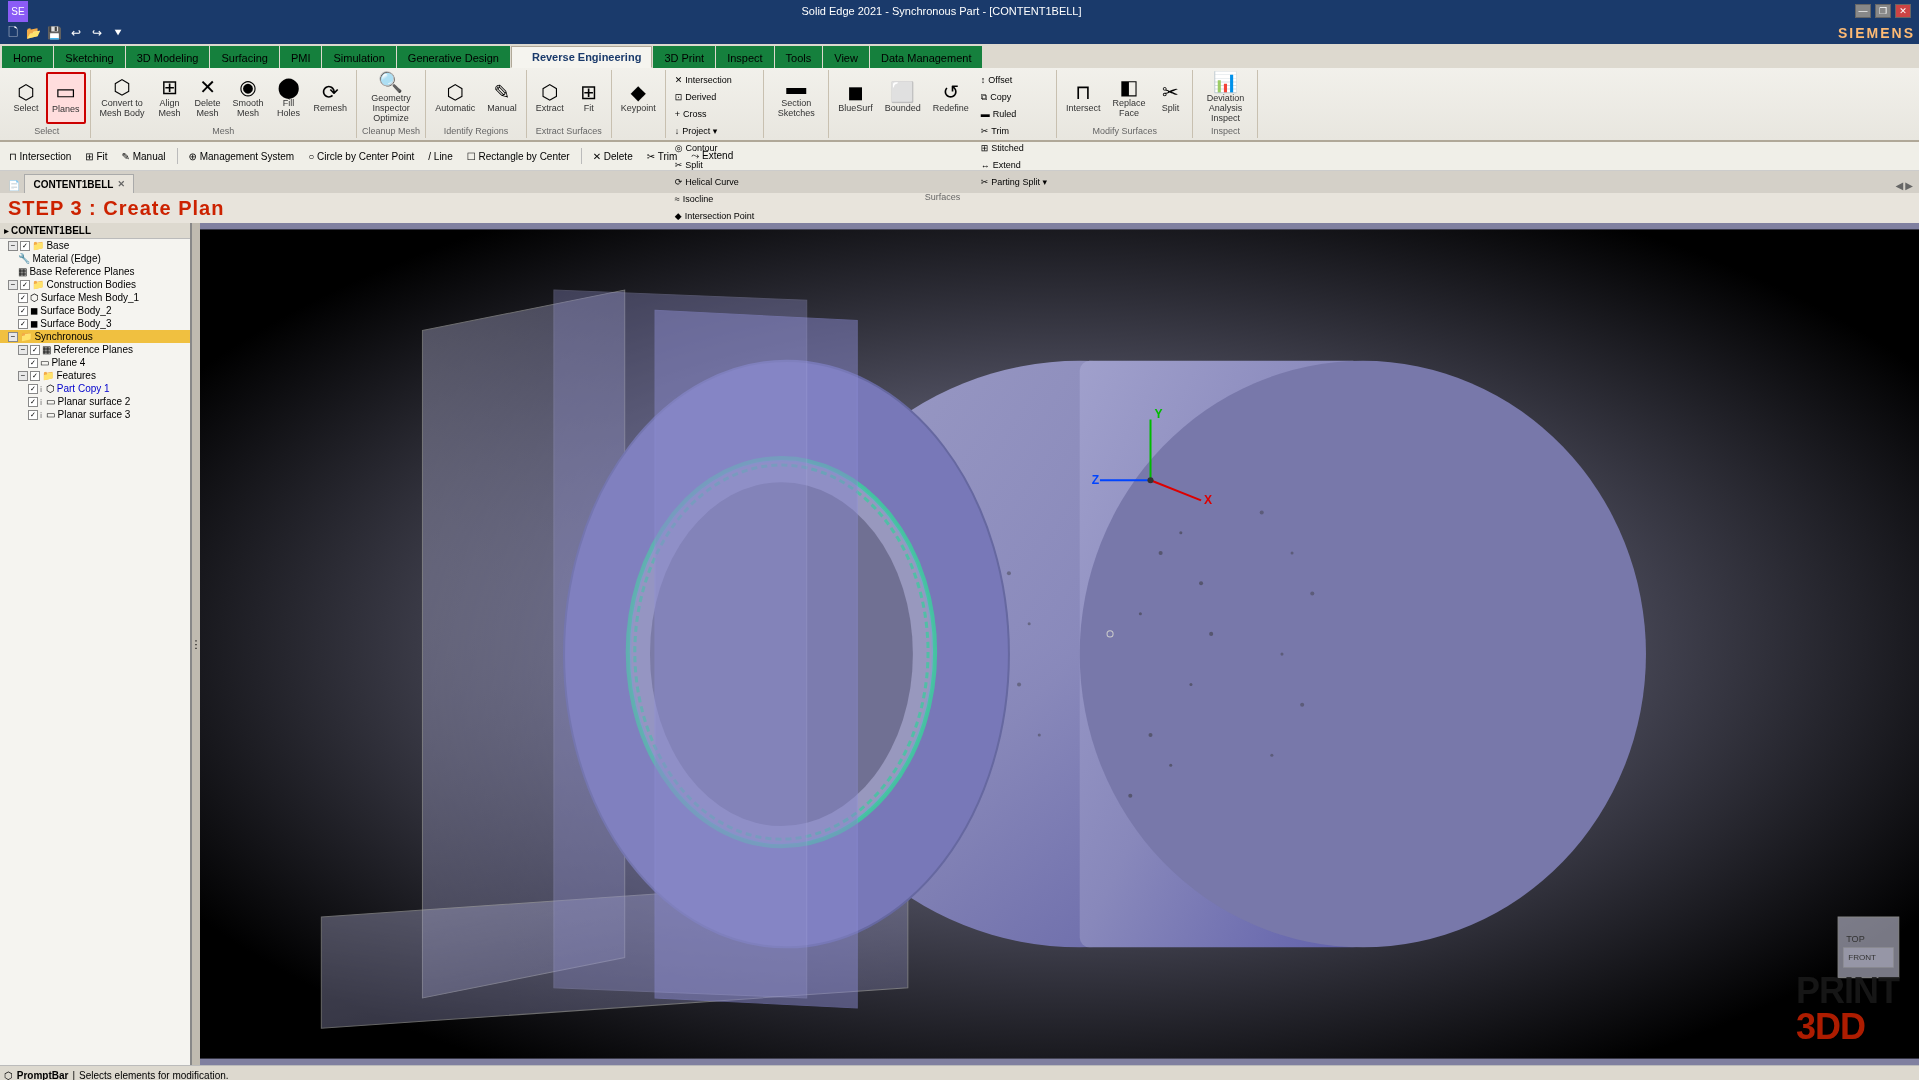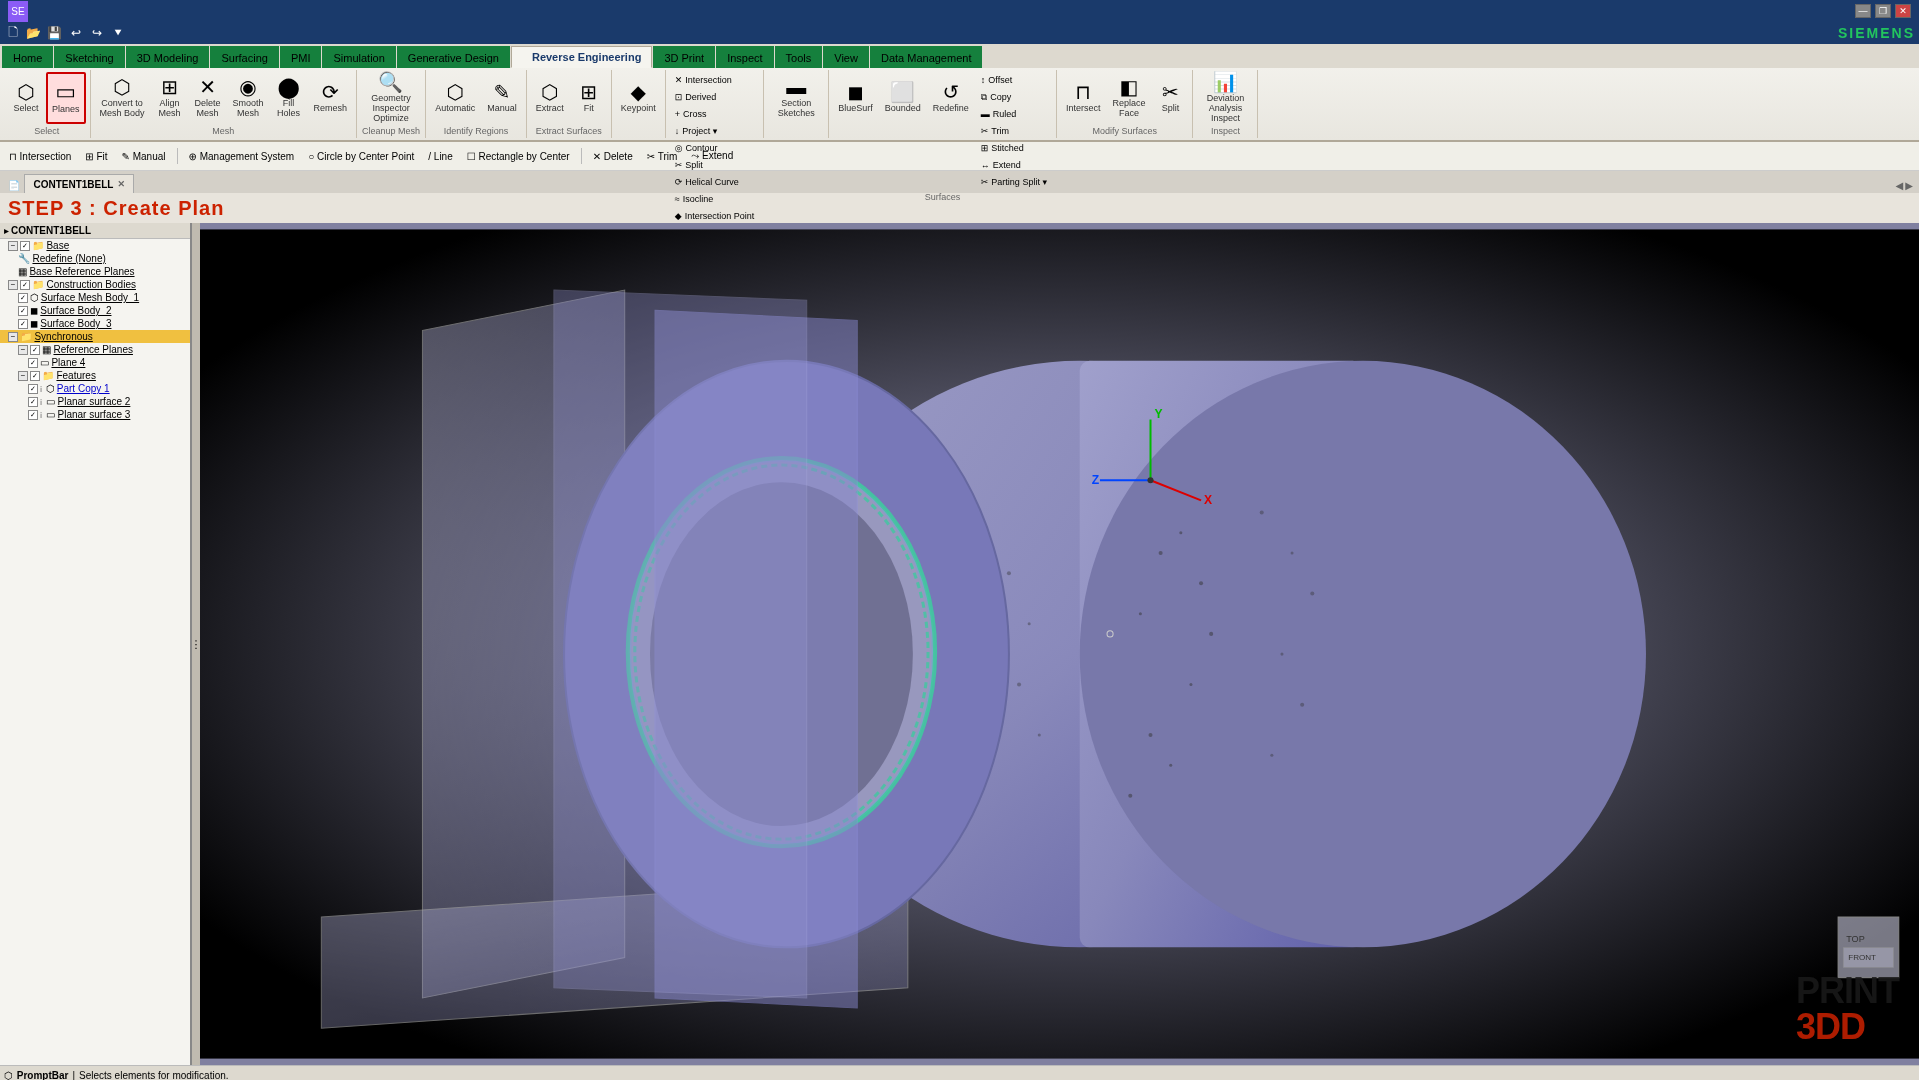--- a/index.html
+++ b/index.html
@@ -232,21 +232,21 @@
       white-space: nowrap;
     }
     .tree-item.highlighted { background: #f0c040; }
     .tree-indent-1 { padding-left: 8px; }
     .tree-indent-2 { padding-left: 18px; }
     .tree-indent-3 { padding-left: 28px; }
     .tree-checkbox { width: 10px; height: 10px; border: 1px solid #888; background: white; display: inline-flex; align-items: center; justify-content: center; font-size: 7px; flex-shrink: 0; }
     .tree-checkbox.checked::after { content: '✓'; }
     .tree-expander { width: 10px; height: 10px; border: 1px solid #888; background: #e8e8e8; display: inline-flex; align-items: center; justify-content: center; font-size: 8px; flex-shrink: 0; }
     .tree-icon { font-size: 10px; flex-shrink: 0; }
-    .tree-label { font-size: 10px; text-decoration: underline; }
+    .tree-label { font-size: 10px; }
     .tree-label.blue { color: #0000cc; }
 
     
     #viewport {
       flex: 1;
       background: #8080a0;
       position: relative;
       overflow: hidden;
     }
 
@@ -303,36 +303,37 @@
       display: flex;
       align-items: center;
       justify-content: center;
     }
   </style>
 </head>
 <body>
 
 <div id="title-bar">
   <div style="width:20px; height:21px; background:#8b5cf6; display:flex; align-items:center; justify-content:center; font-size:10px; color:white;">SE</div>
+  <div class="title-text">Solid Edge 2021 - Synchronous Part - [CONTENT1BELL]</div>
   <div class="window-controls">
     <div class="win-btn">—</div>
     <div class="win-btn">❐</div>
     <div class="win-btn" style="background:#cc4444;">✕</div>
   </div>
 </div>
 
 <div id="quick-access">
   <div class="qa-btn">🗋</div>
   <div class="qa-btn">📂</div>
   <div class="qa-btn">💾</div>
   <div class="qa-btn">↩</div>
   <div class="qa-btn">↪</div>
   <div class="qa-btn">⯆</div>
   <div style="flex:1;"></div>
-  <div style="color:#22c55e; font-weight:bold; font-size:14px; letter-spacing:2px;text-align:center;">SIEMENS</div>
+  <div style="color:#fdba74; font-weight:bold; font-size:14px; letter-spacing:2px;text-align:center;">SIEMENS</div>
 </div>
 
 <div id="ribbon">
   <div id="ribbon-tabs">
     <div class="ribbon-tab">Home</div>
     <div class="ribbon-tab">Sketching</div>
     <div class="ribbon-tab">3D Modeling</div>
     <div class="ribbon-tab">Surfacing</div>
     <div class="ribbon-tab">PMI</div>
     <div class="ribbon-tab">Simulation</div>
@@ -610,21 +611,21 @@
     </div>
 
     <div class="tree-item tree-indent-1">
       <span class="tree-expander">−</span>
       <span class="tree-checkbox checked"></span>
       <span class="tree-icon">📁</span>
       <span class="tree-label">Base</span>
     </div>
     <div class="tree-item tree-indent-2">
       <span class="tree-icon">🔧</span>
-      <span class="tree-label">Redefine (None)</span>
+      <span class="tree-label">Material (Edge)</span>
     </div>
     <div class="tree-item tree-indent-2">
       <span class="tree-icon">▦</span>
       <span class="tree-label">Base Reference Planes</span>
     </div>
     <div class="tree-item tree-indent-1">
       <span class="tree-expander">−</span>
       <span class="tree-checkbox checked"></span>
       <span class="tree-icon">📁</span>
       <span class="tree-label">Construction Bodies</span>

